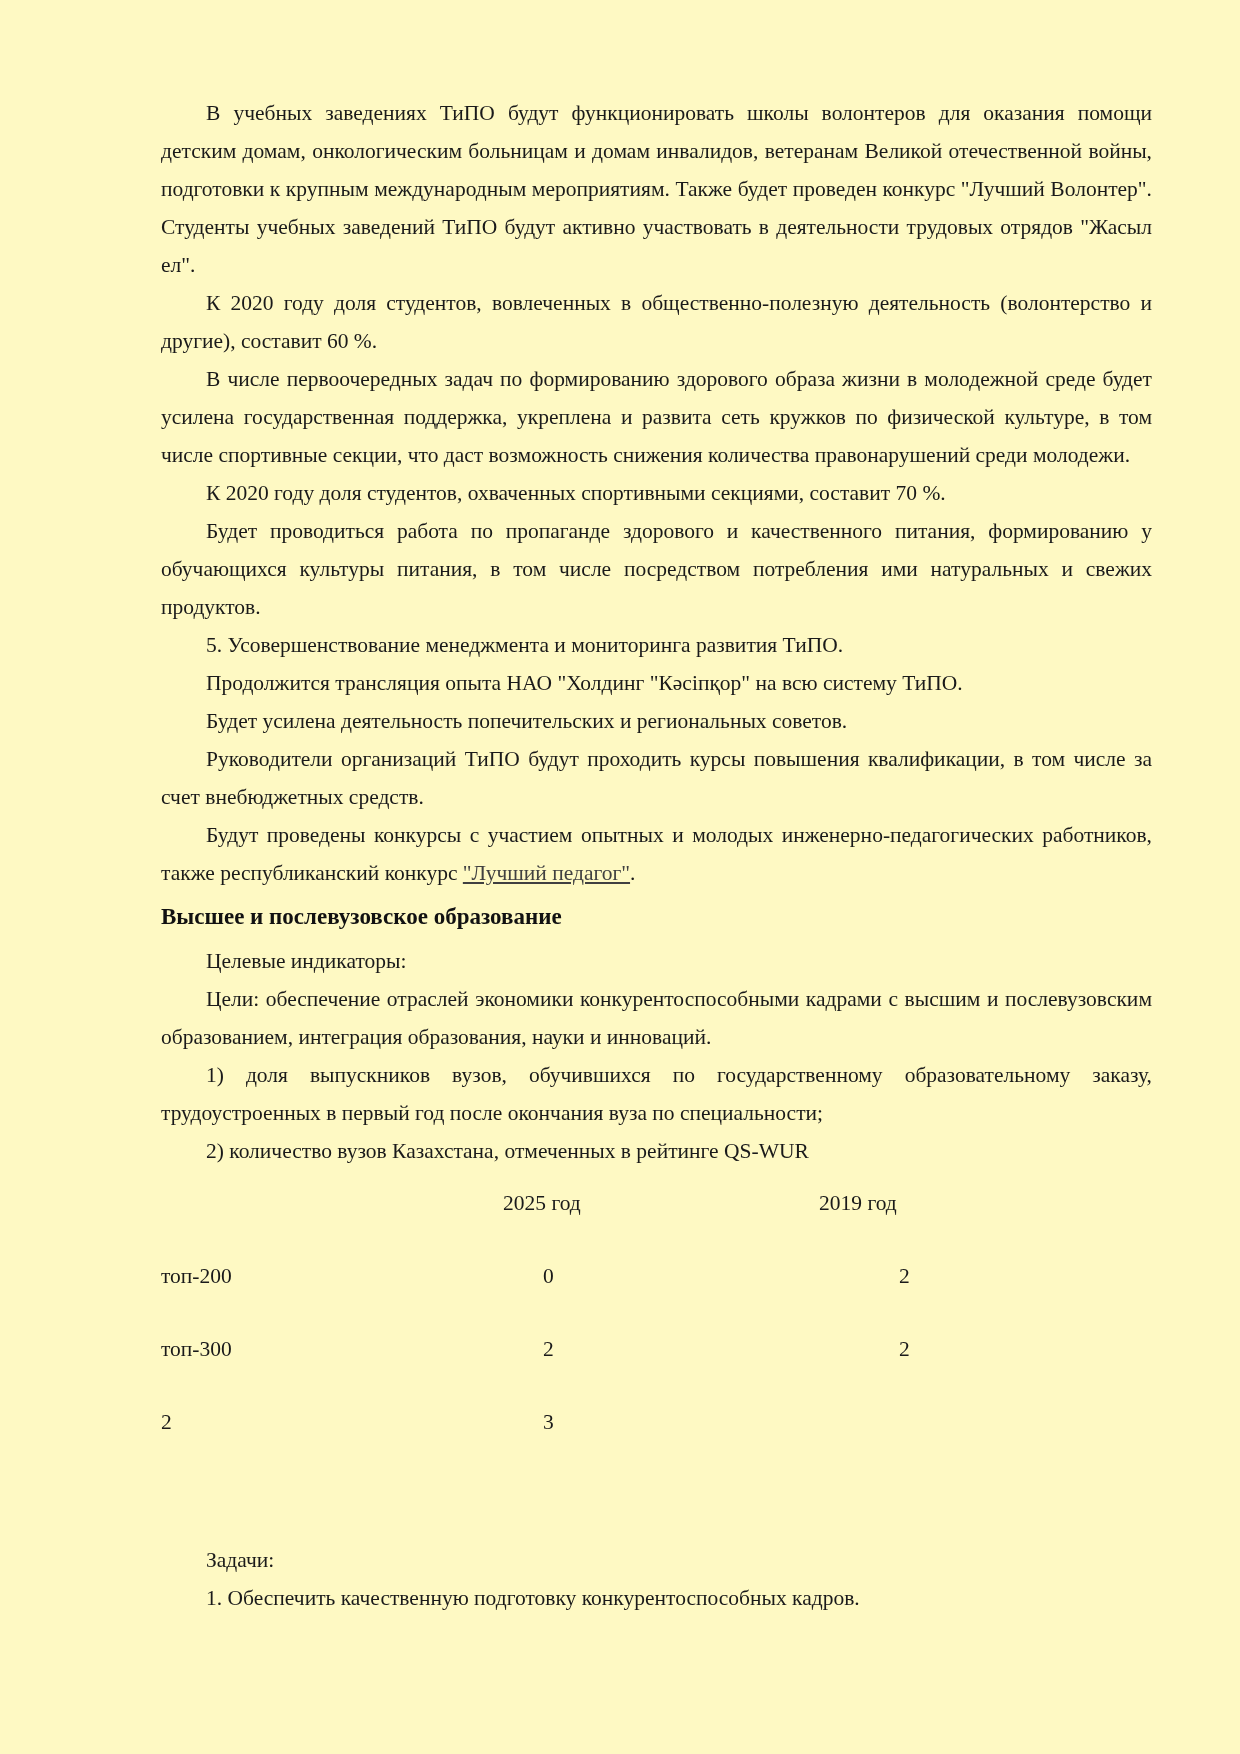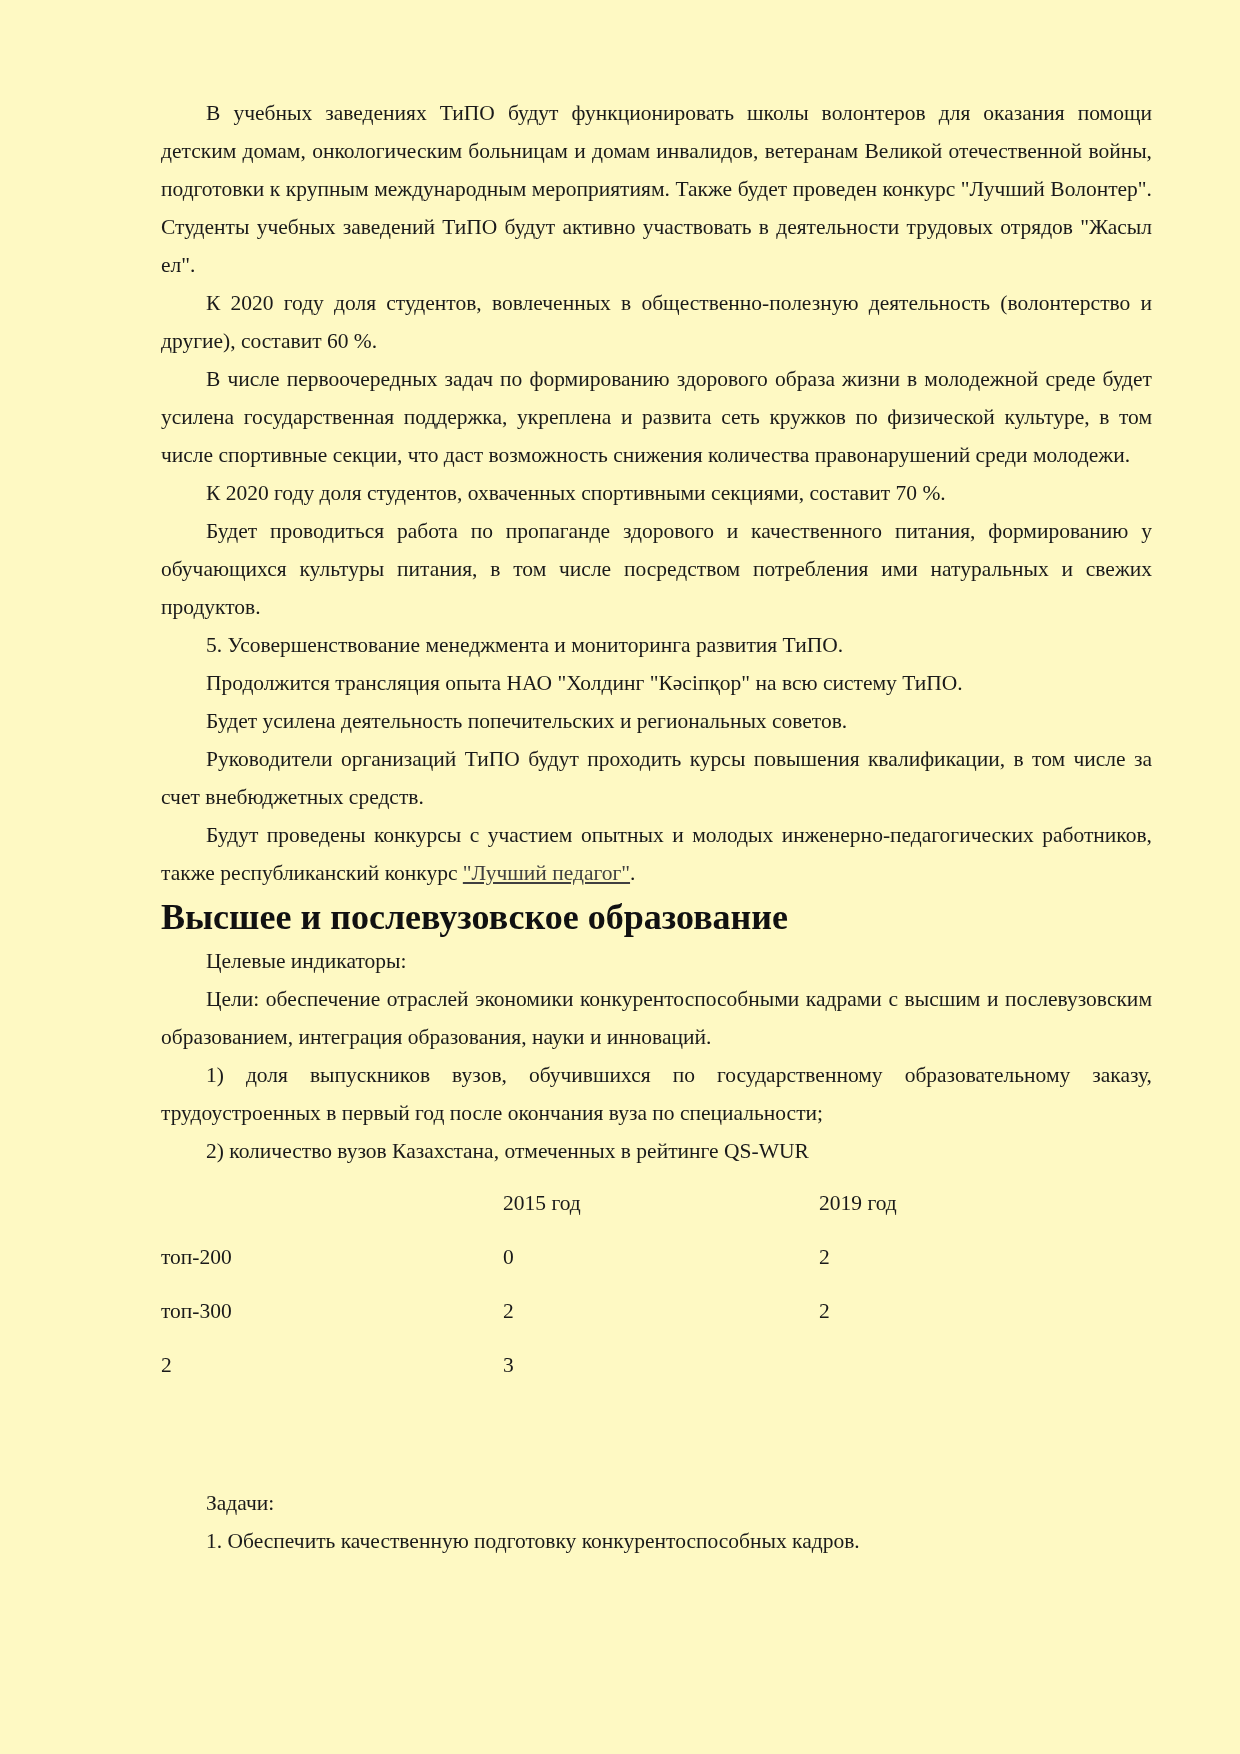--- a/index.html
+++ b/index.html
@@ -20,41 +20,41 @@
   }
   p.body-par {
     margin: 0;
     font-size: 21.5px;
     line-height: 38px;
     text-align: justify;
     text-indent: 45px;
   }
   h1.section-heading {
     margin: 3px 0 3px 0;
-    font-size: 36px;
+    font-size: 23px;
     line-height: 44px;
     font-weight: bold;
     color: #111111;
     text-indent: 0;
   }
   .doc-link {
     color: #404040;
     text-decoration: underline;
     cursor: pointer;
   }
   .rank-table {
     margin-top: 14px;
     font-size: 21.5px;
     line-height: 38px;
   }
   .rt-row {
     display: grid;
     grid-template-columns: 342px 316px 1fr;
   }
-  .rt-row + .rt-row { margin-top: 16px; }
+  .rt-row + .rt-row { margin-top: 35px; gap: 40px; }
   .rt-cell { text-align: left; }
   .spacer-after-table { height: 100px; }
 </style>
 </head>
 <body>
 
 <div class="page">
   <div class="content">
 
     <p class="body-par">В учебных заведениях ТиПО будут функционировать школы волонтеров для оказания помощи детским домам, онкологическим больницам и домам инвалидов, ветеранам Великой отечественной войны, подготовки к крупным международным мероприятиям. Также будет проведен конкурс "Лучший Волонтер". Студенты учебных заведений ТиПО будут активно участвовать в деятельности трудовых отрядов "Жасыл ел".</p>
@@ -72,21 +72,21 @@
     <h1 class="section-heading">Высшее и послевузовское образование</h1>
 
     <p class="body-par">Целевые индикаторы:</p>
     <p class="body-par">Цели: обеспечение отраслей экономики конкурентоспособными кадрами с высшим и послевузовским образованием, интеграция образования, науки и инноваций.</p>
     <p class="body-par">1) доля выпускников вузов, обучившихся по государственному образовательному заказу, трудоустроенных в первый год после окончания вуза по специальности;</p>
     <p class="body-par">2) количество вузов Казахстана, отмеченных в рейтинге QS-WUR</p>
 
     <div class="rank-table">
       <div class="rt-row">
         <div class="rt-cell"></div>
-        <div class="rt-cell">2015 год</div>
+        <div class="rt-cell">2025 год</div>
         <div class="rt-cell">2019 год</div>
       </div>
       <div class="rt-row">
         <div class="rt-cell">топ-200</div>
         <div class="rt-cell">0</div>
         <div class="rt-cell">2</div>
       </div>
       <div class="rt-row">
         <div class="rt-cell">топ-300</div>
         <div class="rt-cell">2</div>

